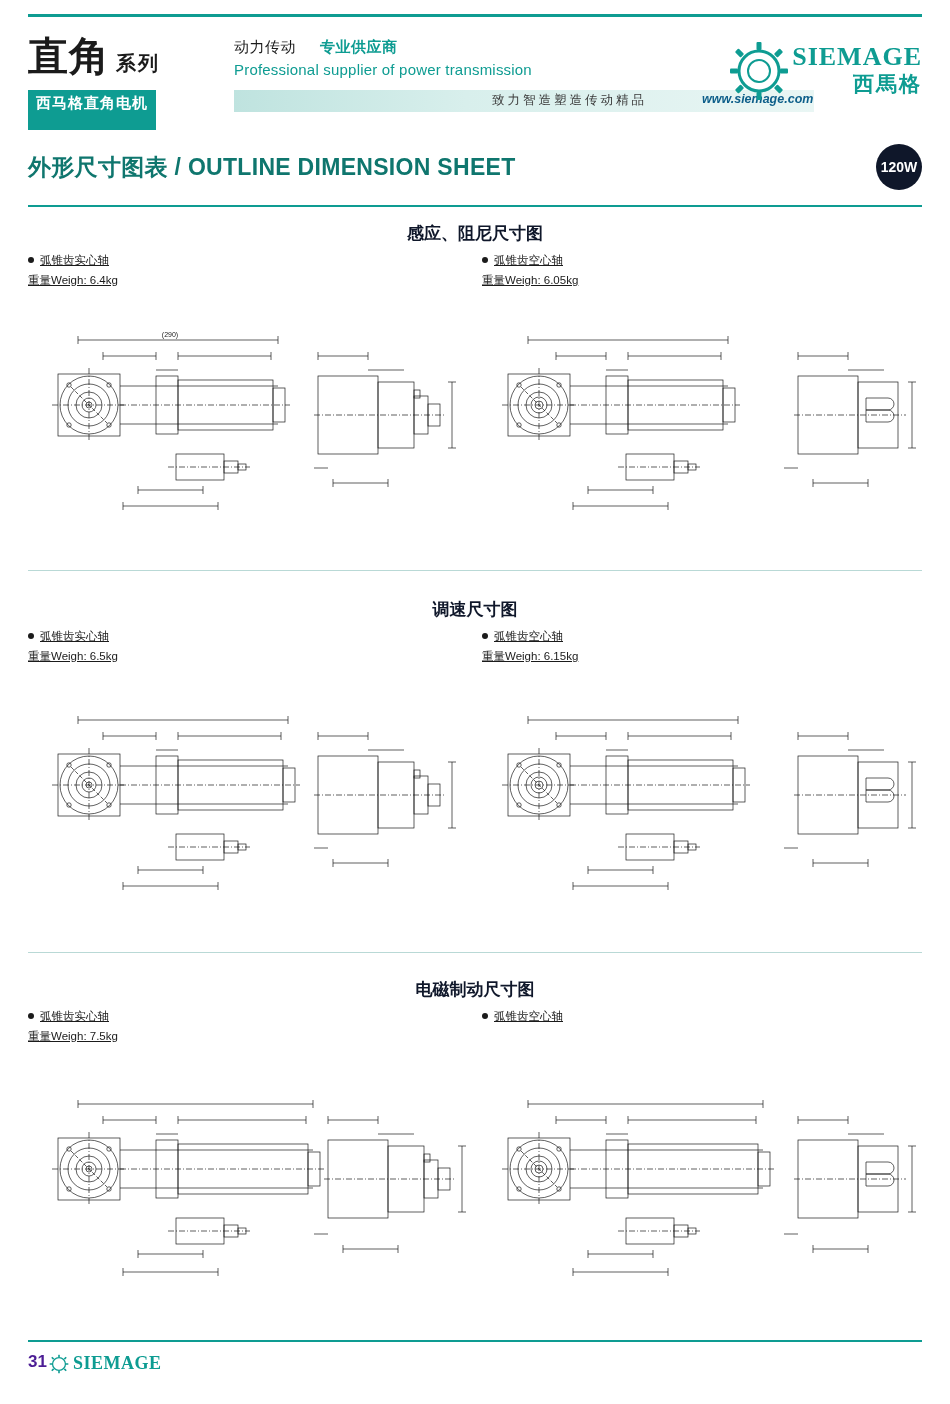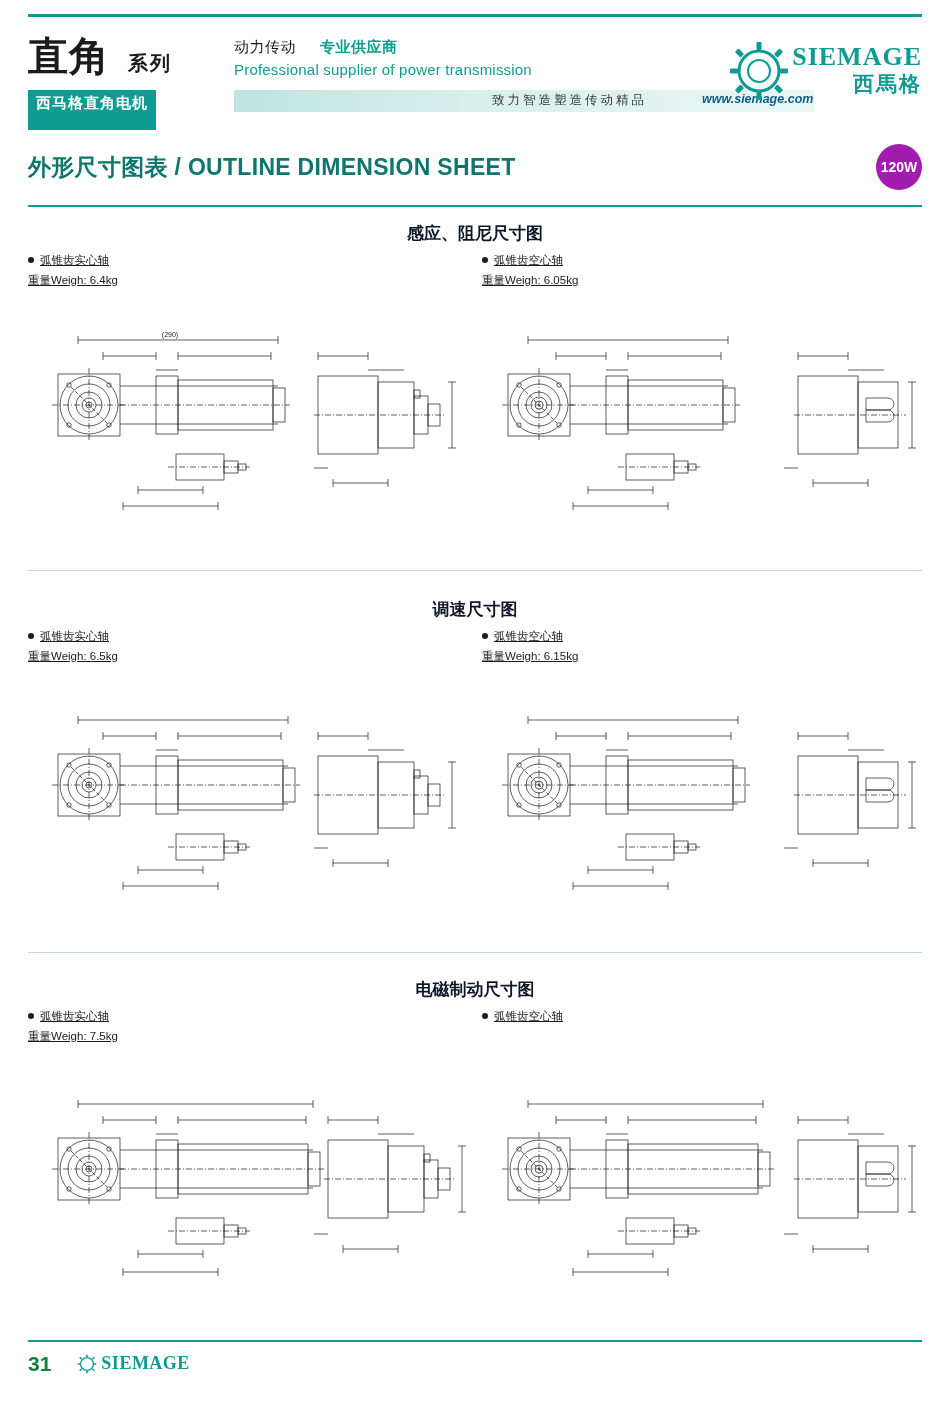--- a/index.html
+++ b/index.html
@@ -28,21 +28,21 @@
   }
   .brand-block {
     position:absolute; left:0; top:0; width:190px; height:86px;
   }
   .brand-cn {
     font-family:"Liberation Serif", serif;
     font-weight:bold; font-size:40px; letter-spacing:1px; color:#1b1b1b;
     line-height:46px;
   }
   .brand-cn .sub {
-    font-size:20px; font-weight:bold; letter-spacing:2px; margin-left:18px;
+    font-size:20px; font-weight:bold; letter-spacing:2px; margin-left:6px;
   }
   .brand-bar {
     margin-top:4px;
     background:#0e9c92; color:#fff; font-size:15px; font-weight:bold;
     padding:4px 8px 17px 8px; display:inline-block; letter-spacing:1px;
   }
   .header-mid {
     position:absolute; left:206px; top:4px; width:500px;
   }
   .hm-cn {
@@ -84,21 +84,21 @@
     position:absolute; left:28px; top:152px; width:894px; height:48px;
   }
   .doc-title {
     font-size:23px; font-weight:bold; color:#0f766e;
     letter-spacing:0.3px;
   }
   .doc-title .cn { font-family:"Liberation Serif", serif; }
   .power-badge {
     position:absolute; right:0; top:-8px;
     width:46px; height:46px; border-radius:50%;
-    background:#a21caf; color:#fff;
+    background:#0f172a; color:#fff;
     font-size:14px; font-weight:bold;
     display:flex; align-items:center; justify-content:center;
   }
   .title-rule {
     position:absolute; left:28px; top:205px; width:894px; height:2px;
     background:#0e9c92;
   }
   
   .section { position:absolute; left:28px; width:894px; }
   .sec-title {
@@ -125,21 +125,21 @@
   .draw-wrap { position:absolute; }
   
   .footer-rule {
     position:absolute; left:28px; top:1340px; width:894px; height:2px;
     background:#0e9c92;
   }
   .footer {
     position:absolute; left:28px; top:1352px; width:894px; height:30px;
   }
   .page-num {
-    font-size:21px; font-weight:bold; color:#15803d; float:left; margin-right:26px;
+    font-size:17px; font-weight:bold; color:#4c1d95; float:left; margin-right:2px;
   }
   .footer-logo {
     font-size:18px; font-weight:bold; color:#0e9c92;
     font-family:"Liberation Serif", serif; letter-spacing:0.5px;
     float:left; margin-top:1px;
   }
   .footer-gear { float:left; margin:2px 4px 0 0; }
 </style>
 </head>
 <body>

